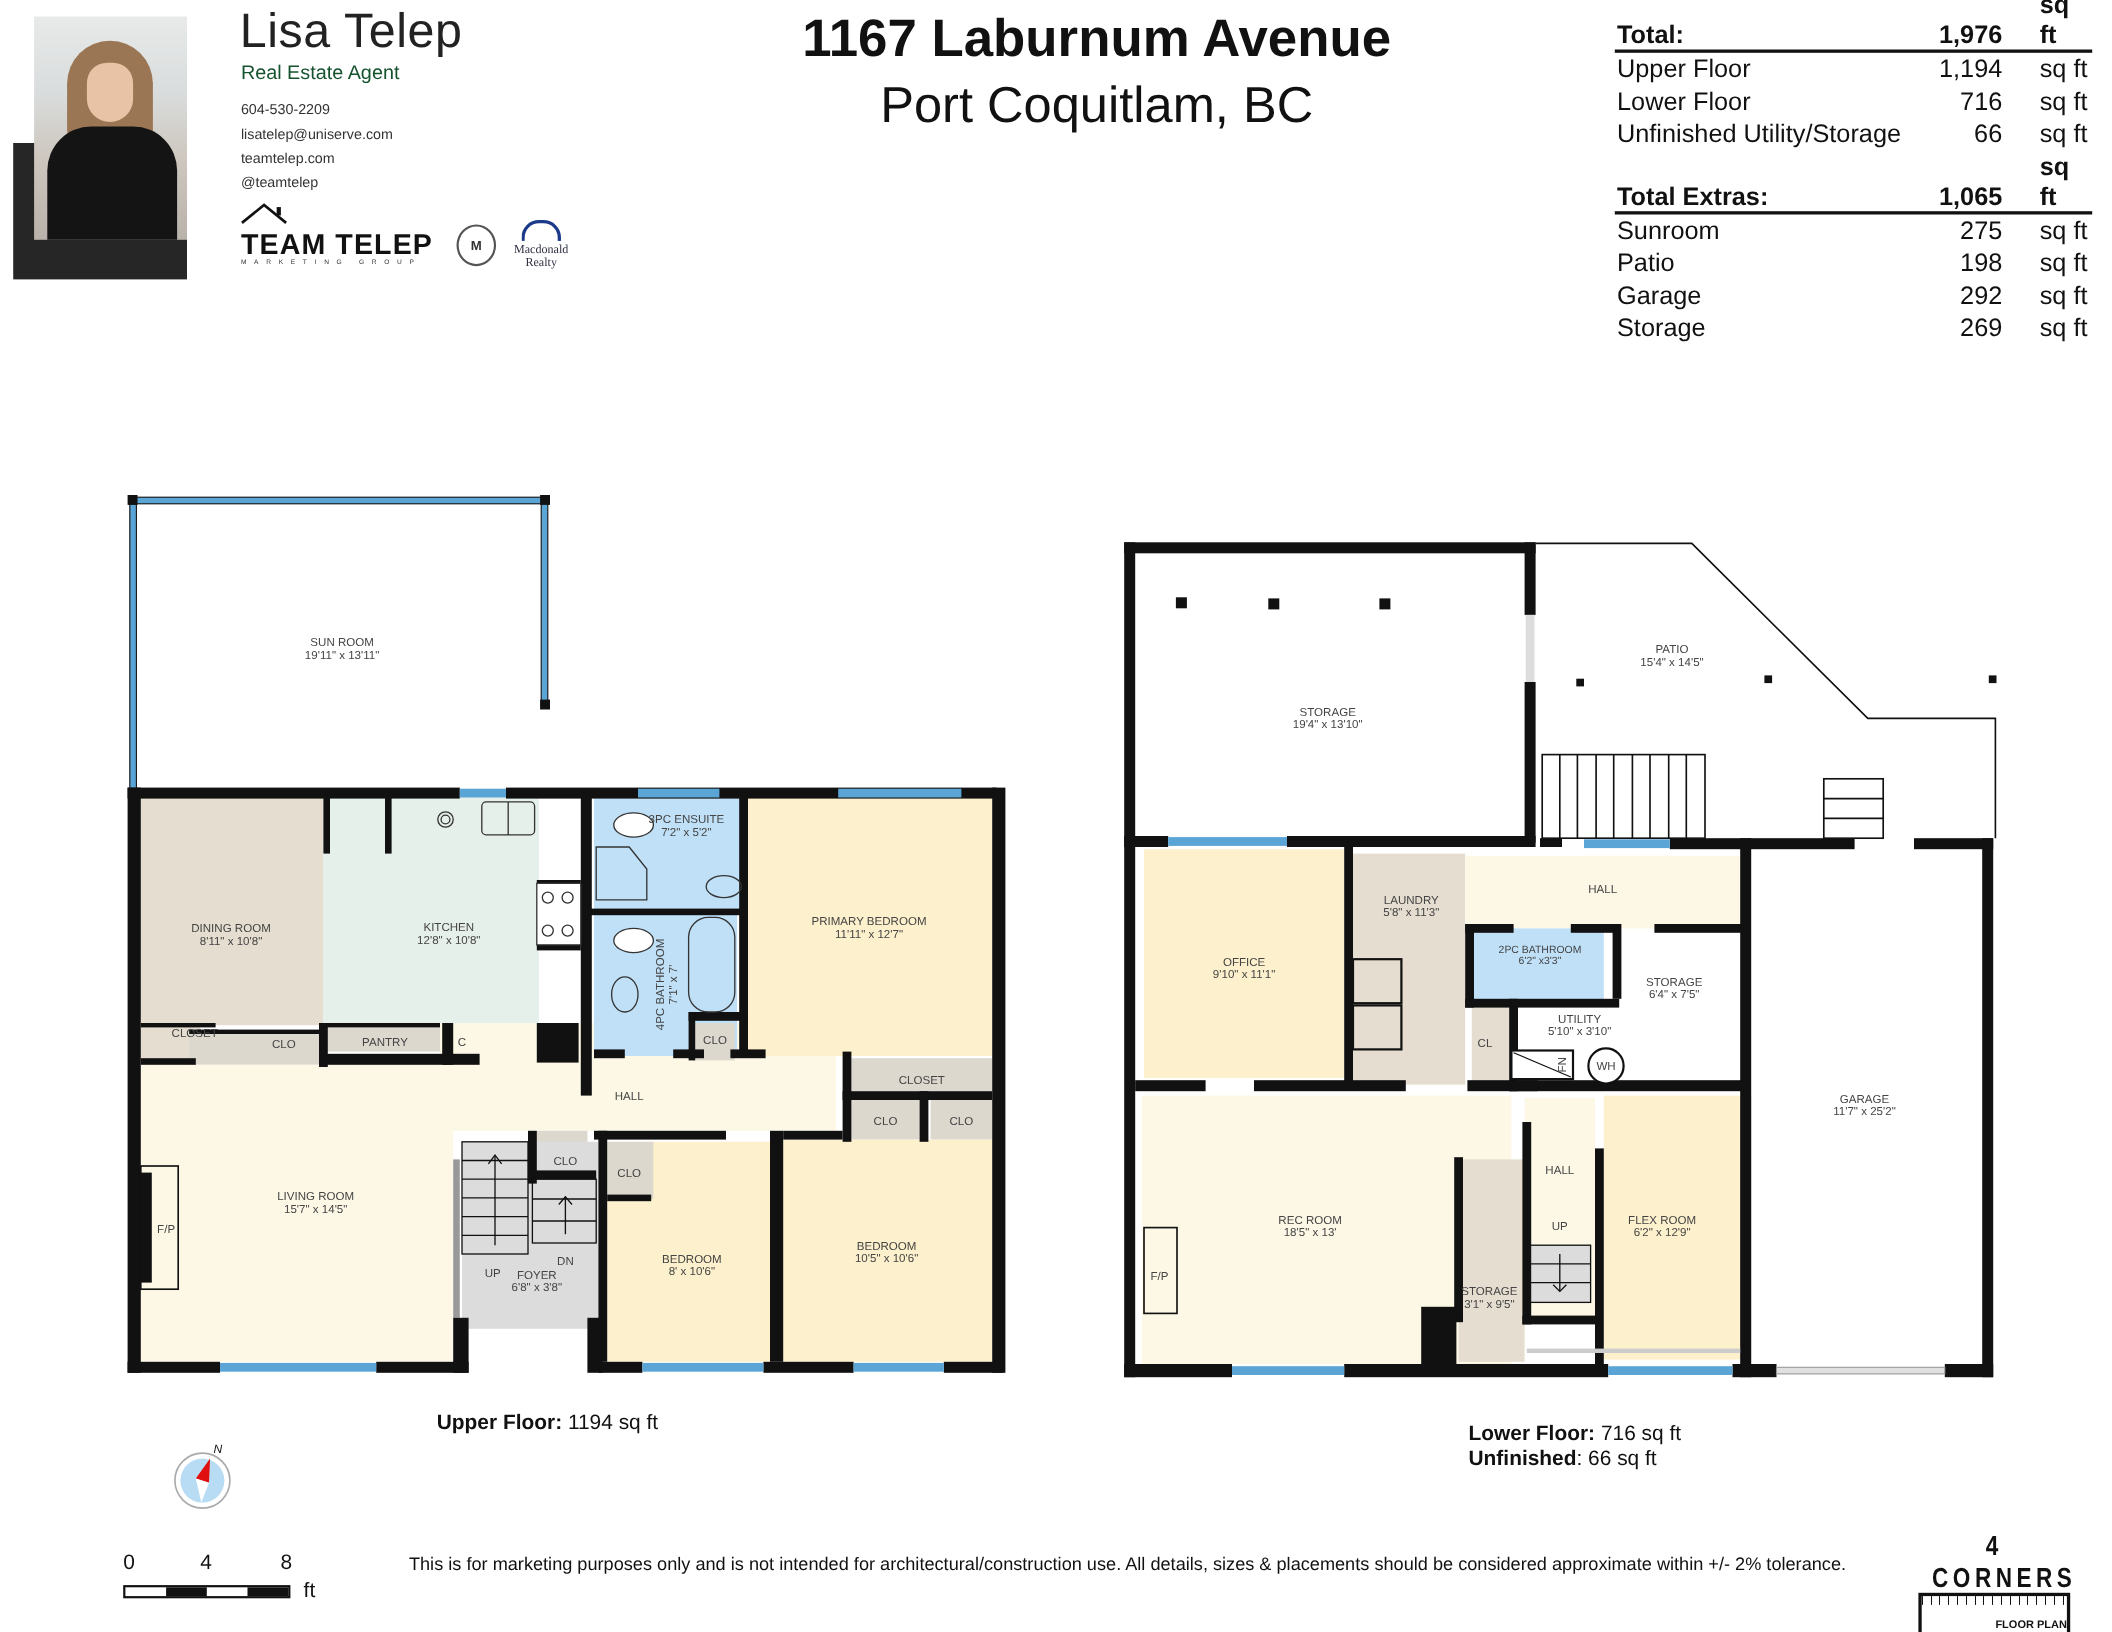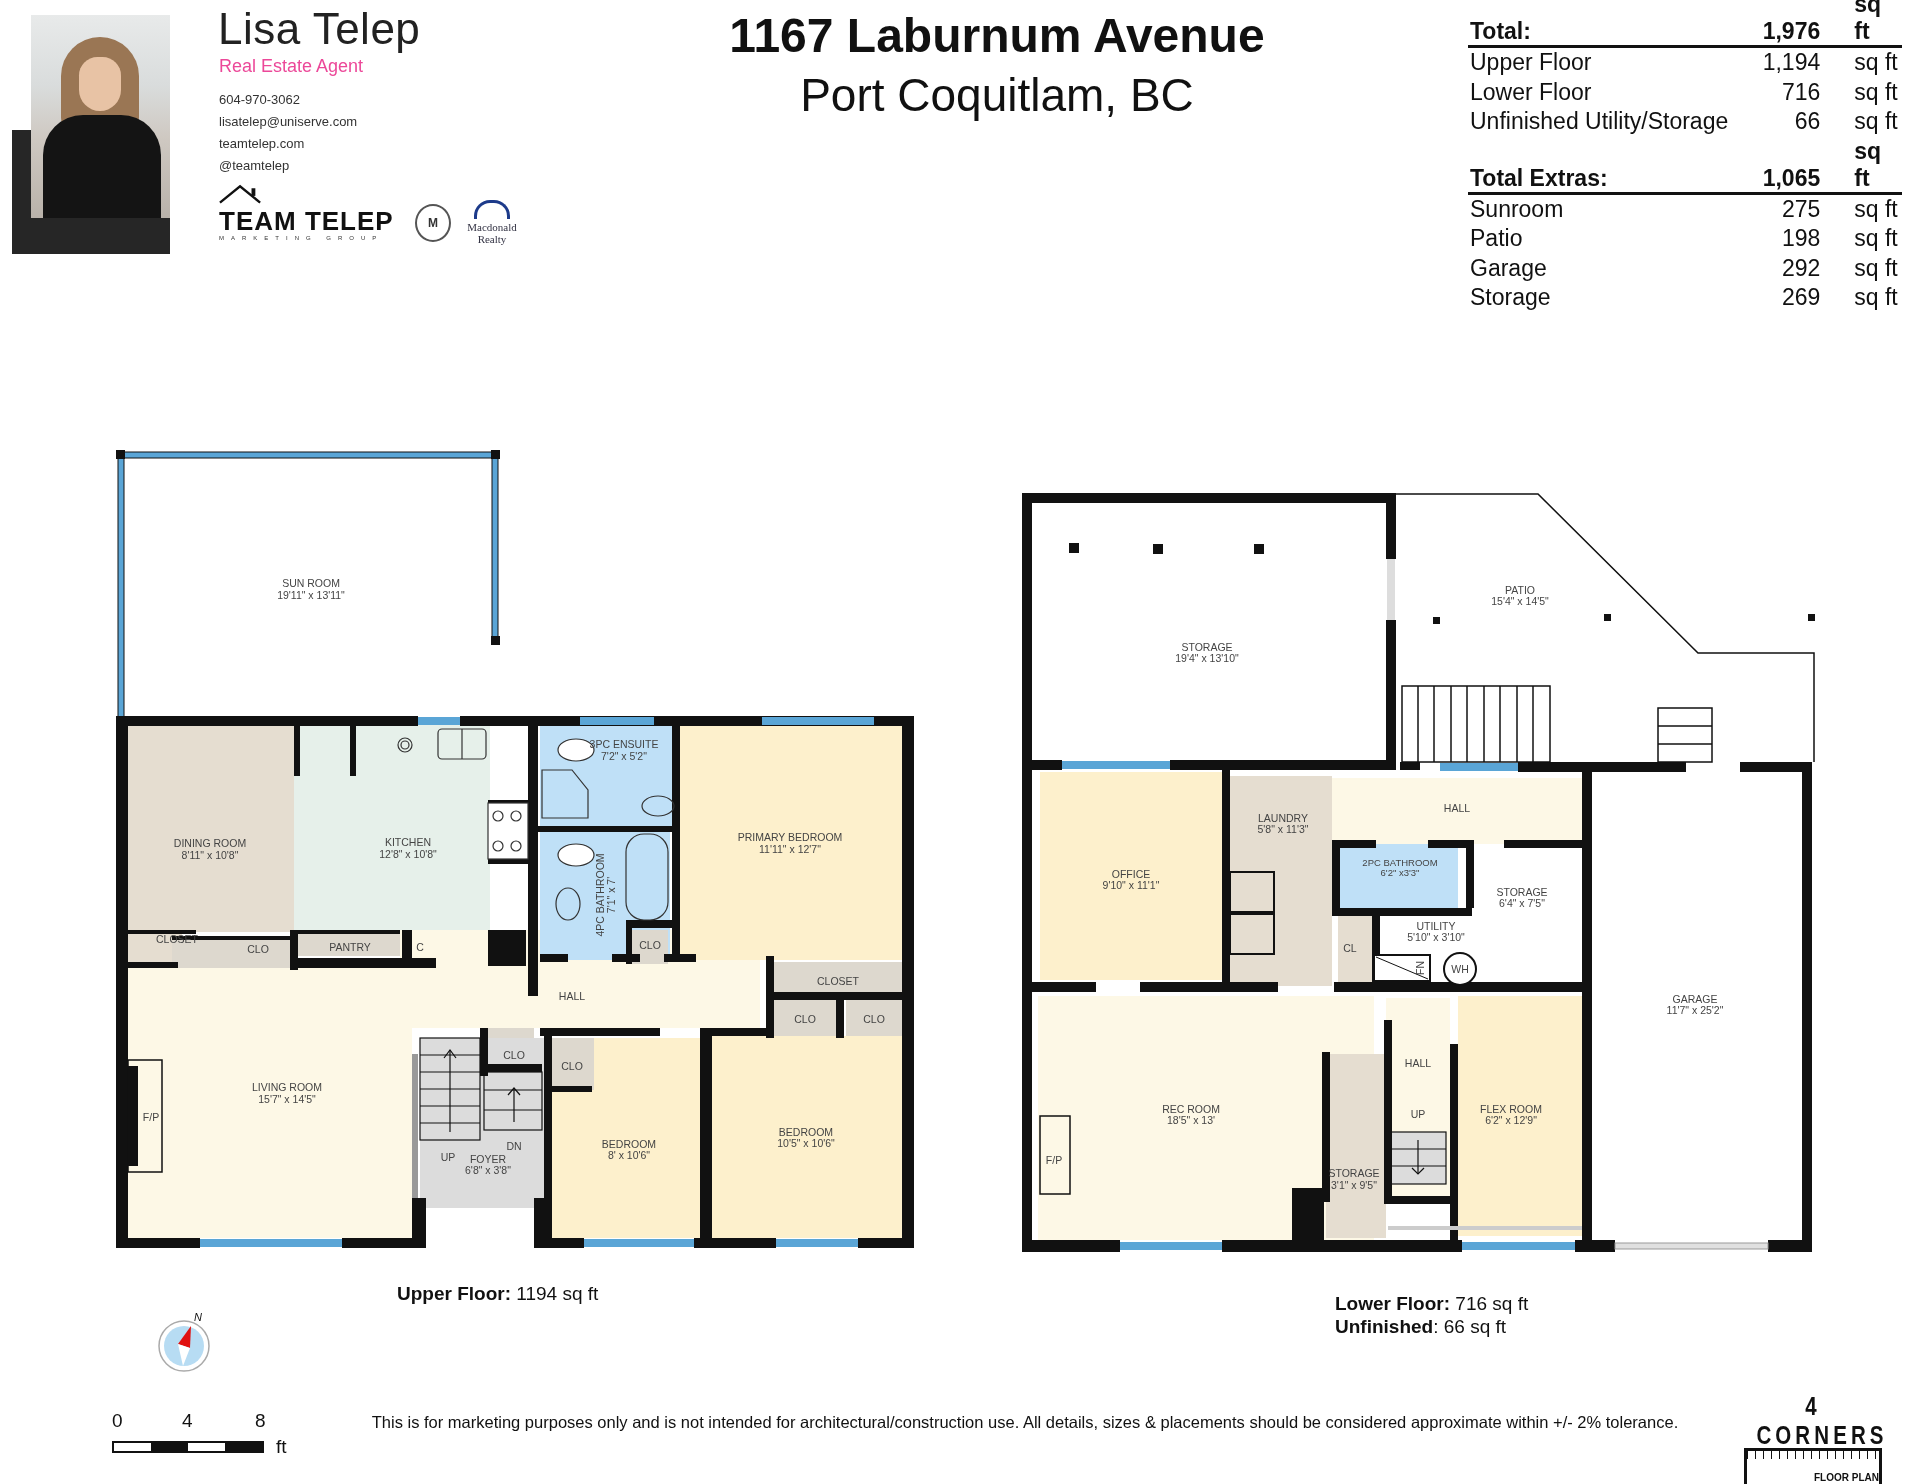--- a/index.html
+++ b/index.html
@@ -5,21 +5,21 @@
   html,body{margin:0;padding:0;background:#fff;}
   body{width:1920px;height:1484px;position:relative;overflow:hidden;font-family:"Liberation Sans",sans-serif;color:#111;}
   .abs{position:absolute;}
   
   .photo-bg{left:12px;top:130px;width:158px;height:124px;background:#262626;}
   .photo{left:31px;top:15px;width:139px;height:203px;background:linear-gradient(180deg,#e8eaea 0%,#d9dcdc 35%,#cfc9c2 60%,#b9b2aa 100%);overflow:hidden;}
   .photo .hair{position:absolute;left:30px;top:22px;width:78px;height:100px;border-radius:40px 40px 20px 20px;background:#9a7654;}
   .photo .face{position:absolute;left:48px;top:42px;width:42px;height:54px;border-radius:21px 21px 24px 24px;background:#e8c3a5;}
   .photo .body{position:absolute;left:12px;top:100px;width:118px;height:110px;border-radius:40px 40px 0 0;background:#141414;}
   .agent-name{left:218px;top:4px;font-size:44px;font-weight:400;color:#222;letter-spacing:0.5px;}
-  .agent-role{left:219px;top:56px;font-size:18px;color:#ec4899;}
+  .agent-role{left:219px;top:56px;font-size:18px;color:#14532d;}
   .agent-line{left:219px;font-size:13px;color:#333;}
   .team-logo{left:219px;top:184px;}
   .team-logo .roof{width:44px;height:20px;position:relative;}
   .team-name{font-size:26px;font-weight:700;letter-spacing:1px;color:#111;margin-top:-2px;}
   .team-sub{font-size:6px;letter-spacing:7px;color:#333;margin-top:-2px;}
   .badge1{left:415px;top:204px;width:32px;height:34px;border:2px solid #555;border-radius:50%;font-size:12px;font-weight:700;display:flex;align-items:center;justify-content:center;color:#333;}
   .badge2{left:462px;top:200px;width:60px;text-align:center;font-family:"Liberation Serif",serif;font-size:11px;color:#334;line-height:12px;}
   .badge2 .arc{width:30px;height:16px;margin:0 auto 2px;border:3px solid #1c3a8a;border-bottom:none;border-radius:16px 16px 0 0;}
   
   .title{left:640px;top:8px;width:714px;text-align:center;font-size:48px;font-weight:700;}
@@ -51,21 +51,21 @@
 <body>
 
 <div class="abs photo-bg"></div>
 <div class="abs photo">
   <div class="hair"></div>
   <div class="body"></div>
   <div class="face"></div>
 </div>
 <div class="abs agent-name">Lisa Telep</div>
 <div class="abs agent-role">Real Estate Agent</div>
-<div class="abs agent-line" style="top:92px">604-970-3062</div>
+<div class="abs agent-line" style="top:92px">604-530-2209</div>
 <div class="abs agent-line" style="top:114px">lisatelep@uniserve.com</div>
 <div class="abs agent-line" style="top:136px">teamtelep.com</div>
 <div class="abs agent-line" style="top:158px">@teamtelep</div>
 <div class="abs team-logo">
   <svg class="roof" width="46" height="20" viewBox="0 0 46 20">
     <polyline points="1,19 22,2 43,19" fill="none" stroke="#111" stroke-width="2.5"></polyline>
     <rect x="34" y="4" width="4" height="8" fill="#111"></rect>
   </svg>
   <div class="team-name">TEAM TELEP</div>
   <div class="team-sub">MARKETING GROUP</div>

